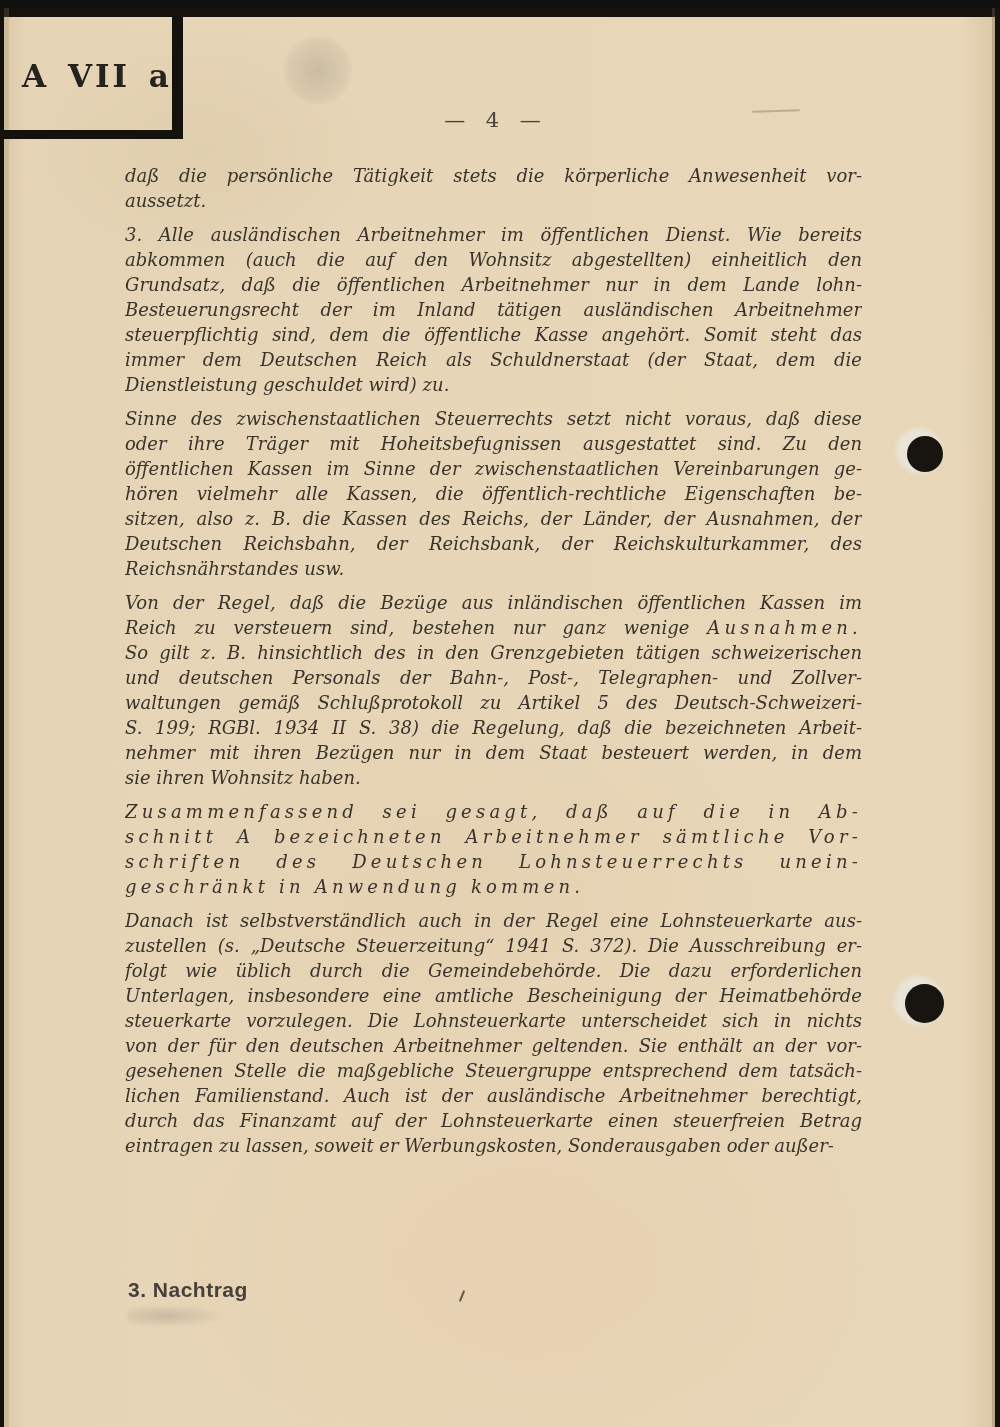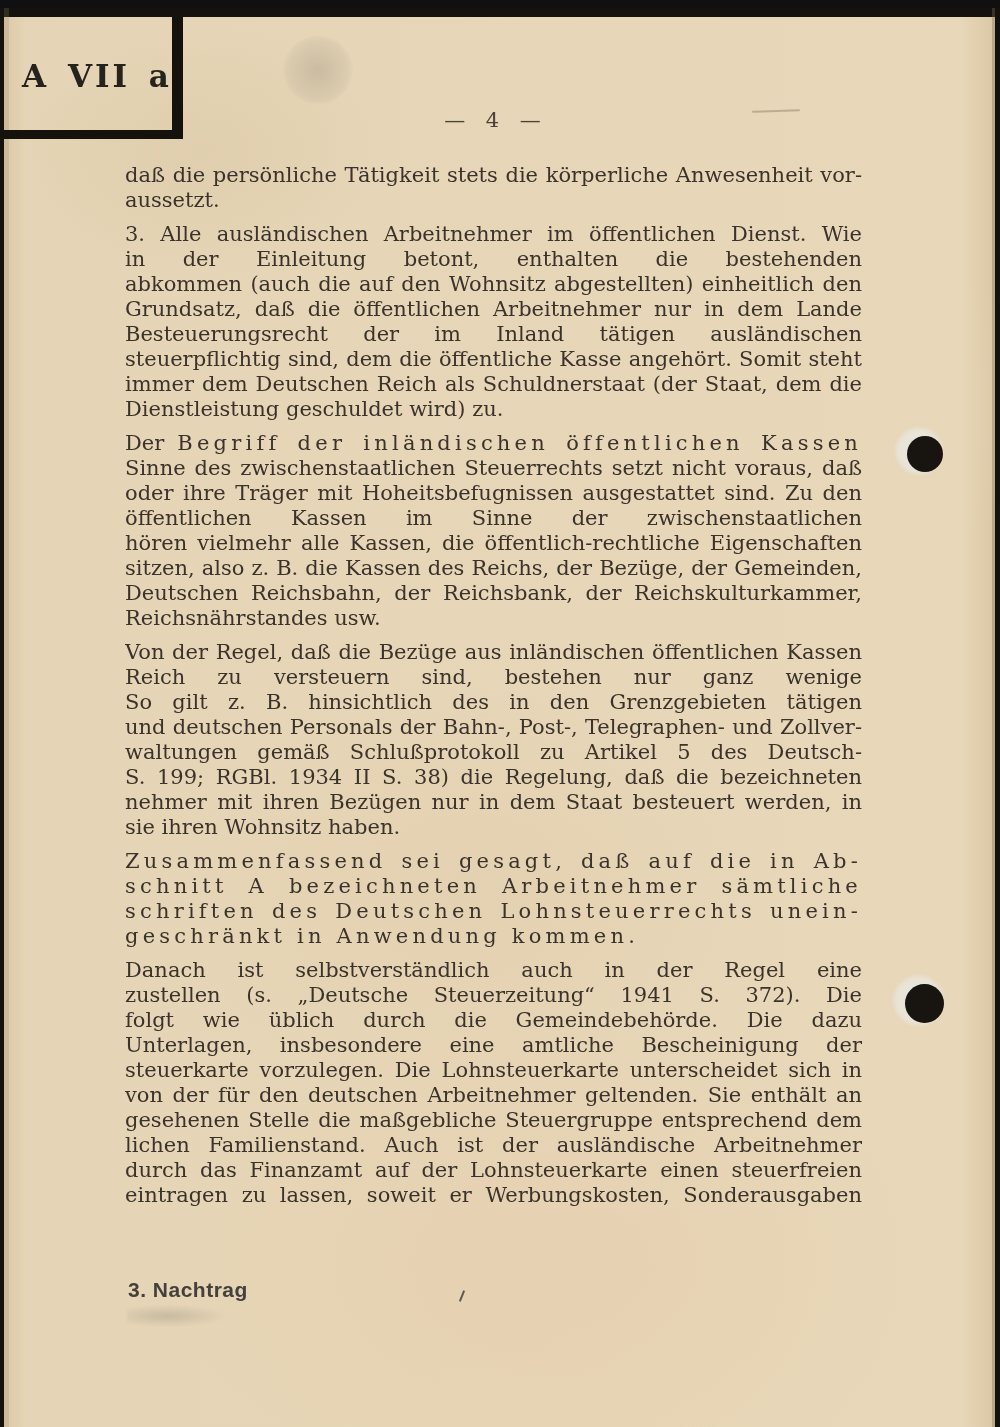--- a/index.html
+++ b/index.html
@@ -52,23 +52,24 @@
 
   .page-number{
     position:absolute;left:125px;top:100px;width:737px;
     text-align:center;
     font-size:21px;letter-spacing:2px;word-spacing:10px;
     color:var(--pagenum-ink);
   }
 
   .body-text{
     position:absolute;left:125px;top:155px;width:737px;
-    font-size:21px;line-height:25px;
+    font-size:18px;line-height:25px;
     color:var(--ink);
     text-align:justify;
+    font-style:italic;
   }
   .para{margin:0 0 9px 0;}
   .line{
     text-align:justify;
     text-align-last:justify;
     height:25px;overflow:hidden;
     hyphens:none;
   }
   .line.last{text-align-last:left;}
   .sp{letter-spacing:4.2px;}
@@ -128,35 +129,33 @@
 
   <div class="page-number">— 4 —</div>
 
   <div class="body-text">
       <div class="para">
         <div class="line"><span>daß die persönliche Tätigkeit stets die körperliche Anwesenheit vor-</span></div>
         <div class="line last"><span>aussetzt.</span></div>
       </div>
       <div class="para">
         <div class="line"><span>3. Alle ausländischen Arbeitnehmer im öffentlichen Dienst. Wie bereits</span></div>
-        <div class="line"><span>in der Einleitung betont, enthalten die bestehenden Doppelbesteuerungs-</span></div>
         <div class="line"><span>abkommen (auch die auf den Wohnsitz abgestellten) einheitlich den</span></div>
         <div class="line"><span>Grundsatz, daß die öffentlichen Arbeitnehmer nur in dem Lande lohn-</span></div>
         <div class="line"><span>Besteuerungsrecht der im Inland tätigen ausländischen Arbeitnehmer</span></div>
         <div class="line"><span>steuerpflichtig sind, dem die öffentliche Kasse angehört. Somit steht das</span></div>
         <div class="line"><span>immer dem Deutschen Reich als Schuldnerstaat (der Staat, dem die</span></div>
         <div class="line last"><span>Dienstleistung geschuldet wird) zu.</span></div>
       </div>
       <div class="para">
-        <div class="line"><span>Der </span><span class="sp">Begriff der inländischen öffentlichen Kassen</span><span> im</span></div>
         <div class="line"><span>Sinne des zwischenstaatlichen Steuerrechts setzt nicht voraus, daß diese</span></div>
         <div class="line"><span>oder ihre Träger mit Hoheitsbefugnissen ausgestattet sind. Zu den</span></div>
         <div class="line"><span>öffentlichen Kassen im Sinne der zwischenstaatlichen Vereinbarungen ge-</span></div>
         <div class="line"><span>hören vielmehr alle Kassen, die öffentlich-rechtliche Eigenschaften be-</span></div>
-        <div class="line"><span>sitzen, also z. B. die Kassen des Reichs, der Bezüge, der Gemeinden, der</span></div>
+        <div class="line"><span>sitzen, also z. B. die Kassen des Reichs, der Länder, der Ausnahmen, der</span></div>
         <div class="line"><span>Deutschen Reichsbahn, der Reichsbank, der Reichskulturkammer, des</span></div>
         <div class="line last"><span>Reichsnährstandes usw.</span></div>
       </div>
       <div class="para">
         <div class="line"><span>Von der Regel, daß die Bezüge aus inländischen öffentlichen Kassen im</span></div>
         <div class="line"><span>Reich zu versteuern sind, bestehen nur ganz wenige </span><span class="sp">Ausnahmen.</span></div>
         <div class="line"><span>So gilt z. B. hinsichtlich des in den Grenzgebieten tätigen schweizerischen</span></div>
         <div class="line"><span>und deutschen Personals der Bahn-, Post-, Telegraphen- und Zollver-</span></div>
         <div class="line"><span>waltungen gemäß Schlußprotokoll zu Artikel 5 des Deutsch-Schweizeri-</span></div>
         <div class="line"><span>S. 199; RGBl. 1934 II S. 38) die Regelung, daß die bezeichneten Arbeit-</span></div>

